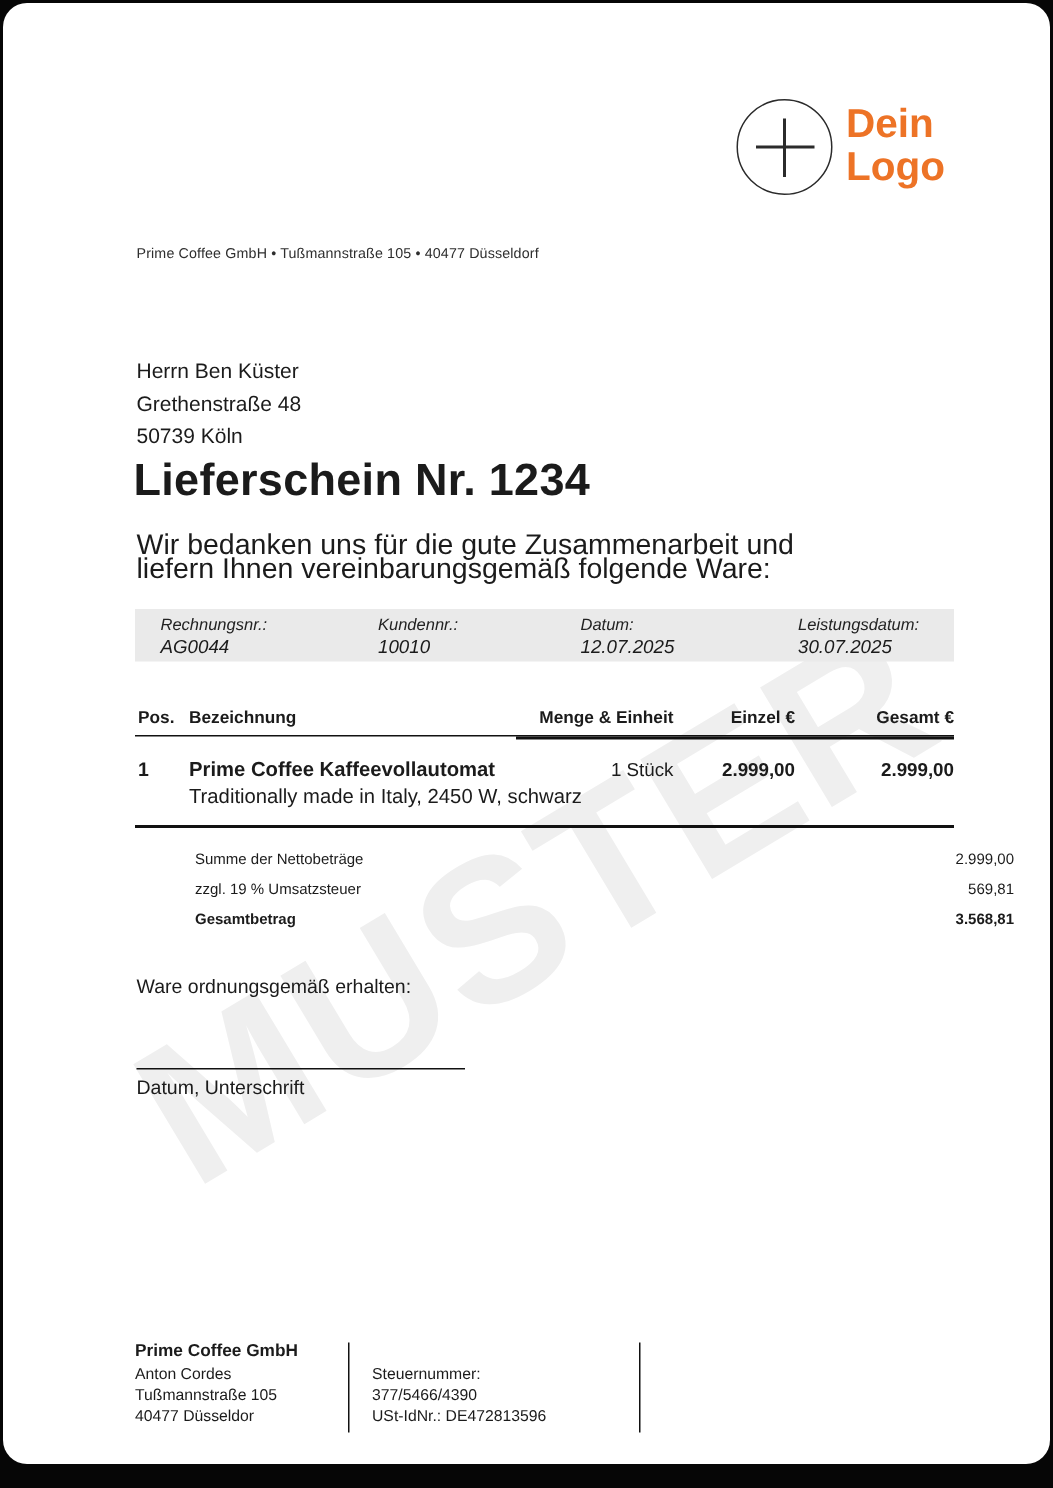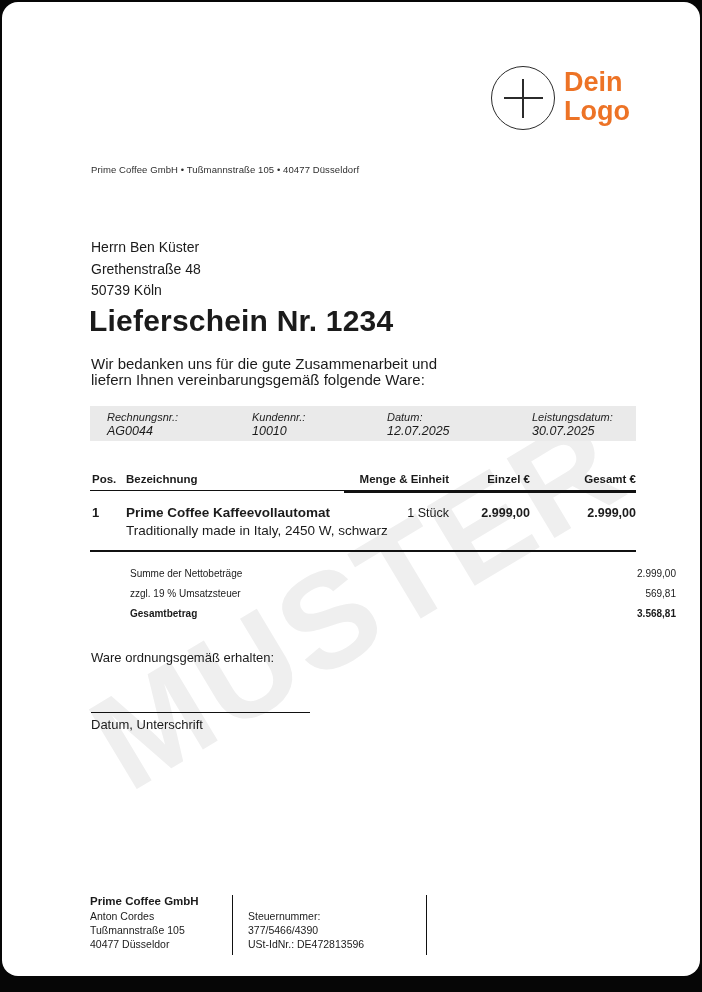--- a/index.html
+++ b/index.html
@@ -11,21 +11,21 @@
   
   .logo-circle{position:absolute;left:489px;top:64px;width:64px;height:64px;border:1.5px solid #2b2b2b;border-radius:50%;}
   .logo-circle .h{position:absolute;left:12px;top:30px;width:39px;height:2px;background:#2b2b2b;}
   .logo-circle .v{position:absolute;left:30px;top:12px;width:2px;height:39px;background:#2b2b2b;}
   .logo-text{position:absolute;left:562px;top:66px;font-size:27px;line-height:29px;font-weight:700;color:#ED7326;}
   
   .content{position:absolute;left:88px;top:0;width:546px;height:100%;}
   .sender{position:absolute;left:1px;top:162px;font-size:9.5px;color:#2e2e2e;letter-spacing:.1px;}
   .recipient{position:absolute;left:1px;top:187px;font-size:14px;line-height:21.5px;margin-top:48px;}
   .doc-title{position:absolute;left:-1px;top:302px;font-size:30px;font-weight:700;letter-spacing:.2px;}
-  .intro{position:absolute;left:1px;top:354px;font-size:15px;line-height:16px;}
+  .intro{position:absolute;left:1px;top:354px;font-size:19px;line-height:16px;}
   
   .metabar{position:absolute;left:0;top:404px;width:546px;height:35px;background:#eaeaea;}
   .metacol{position:absolute;top:5px;font-style:italic;}
   .metacol .lbl{font-size:11px;color:#222;display:block;}
   .metacol .val{font-size:12.5px;display:block;margin-top:1px;}
   .m0{left:17px}.m1{left:162px}.m2{left:297px}.m3{left:442px}
   
   .thead{position:absolute;left:0;top:464px;width:546px;height:25px;border-bottom:1px solid #111;font-size:11.5px;font-weight:700;}
   .thead span{position:absolute;bottom:5px;white-space:nowrap;}
   .h-pos{left:2px}.h-desc{left:36px}.h-qty{right:187px}.h-unit{right:106px}.h-total{right:0}

